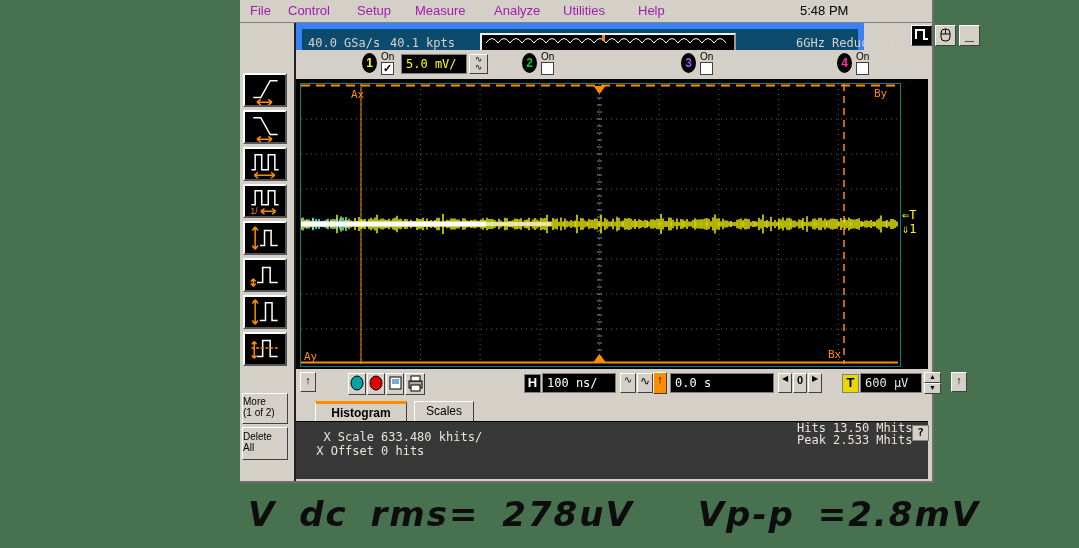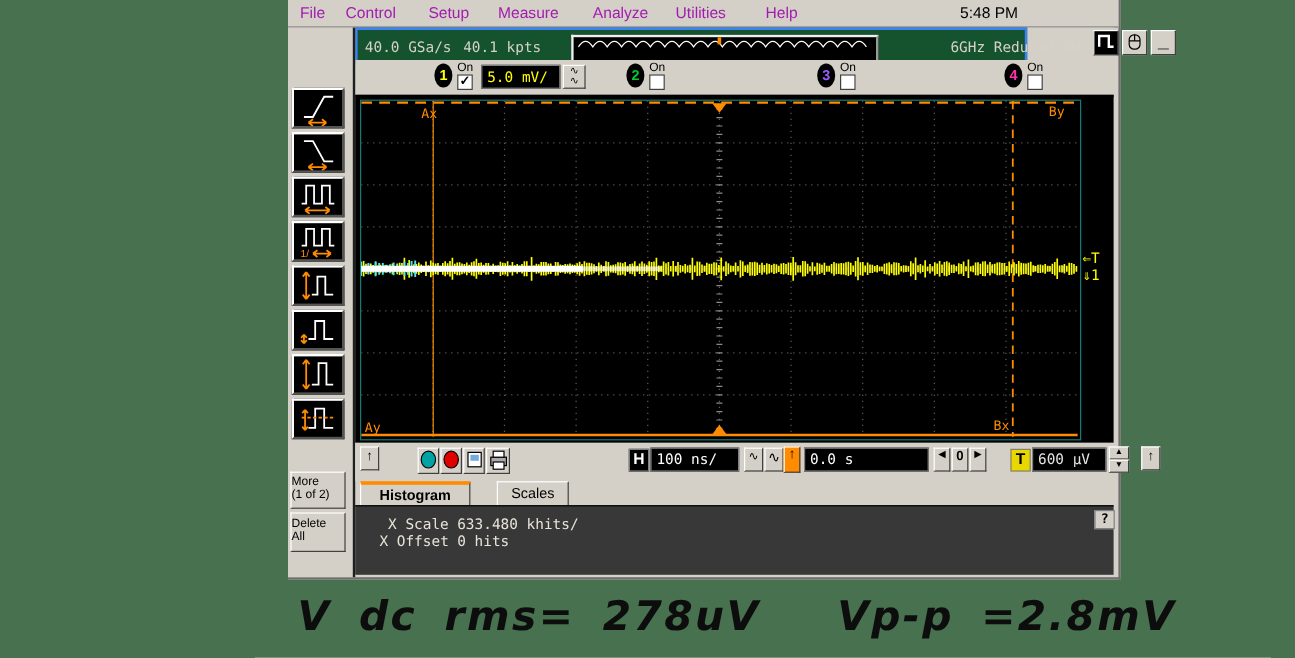--- a/index.html
+++ b/index.html
@@ -7,22 +7,22 @@
        font-family:"Liberation Sans",sans-serif;}
   .window{position:absolute;left:240px;top:0;width:692px;height:481px;background:#d4d0c8;
           border-right:2px solid #6f6f6f;border-bottom:2px solid #6f6f6f;}
   
   .menubar{position:absolute;left:0;top:0;width:100%;height:22px;background:#d4d0c8;
            border-bottom:1px solid #808080;}
   .menu-item{position:absolute;top:3px;font-size:13px;color:#a21caf;white-space:nowrap;}
   .clock{position:absolute;top:3px;left:560px;font-size:13px;color:#000;}
   
   .statusrow{position:absolute;left:56px;top:23px;width:632px;height:27px;background:#d4d0c8;}
-  .statusdark{position:absolute;left:0;top:0;width:556px;height:27px;background:#14532d;
-              border:2px solid #3b82f6;}
+  .statusdark{position:absolute;left:0;top:0;width:556px;height:27px;background:#0c4a6e;
+              border:6px solid #3b82f6;}
   .stattext{position:absolute;top:7px;color:#d6d2c8;font-family:"DejaVu Sans Mono",monospace;
             font-size:12px;white-space:nowrap;}
   .preview{position:absolute;left:178px;top:4px;width:252px;height:19px;background:#000;
            border:2px solid #efefef;border-right-color:#9a9a9a;border-bottom-color:#9a9a9a;}
   .winbtn{position:absolute;top:2px;width:21px;height:21px;background:#d4d0c8;
           border-top:1px solid #fff;border-left:1px solid #fff;border-right:1px solid #404040;
           border-bottom:1px solid #404040;text-align:center;box-sizing:border-box;}
   .pulsebtn{background:#000;}
   
   .chanrow{position:absolute;left:56px;top:50px;width:632px;height:29px;background:#d4d0c8;
@@ -405,27 +405,31 @@
       <span>▲</span>
     </div>
     <div class="ctrlbtn" style="left:628px;top:14px;width:17px;height:11px;font-size:7px">
       <span>▼</span>
     </div>
     <div class="ctrlbtn sqbtn" style="left:655px;top:3px">
       <span>↑</span>
     </div>
   </div>
 
-  <div class="tab active" style="left:60px;width:92px">Histogram</div>
+  <div class="tab active" style="left:75px;width:92px">Histogram</div>
   <div class="tab" style="left:174px;width:60px">Scales</div>
 
   <div class="stats">
     <div style="position:absolute;left:18px;top:10px">
       <div class="srow"><span class="slbl" style="width:60px">X Scale</span><span class="sval">633.480 khits/</span></div>
       <div class="srow" style="margin-top:2px"><span class="slbl" style="width:60px">X Offset</span><span class="sval">0 hits</span></div>
     </div>
+    <div style="position:absolute;left:498px;top:1px">
+      <div class="srow"><span class="slbl" style="width:32px">Hits</span><span class="sval">13.50 Mhits</span></div>
+      <div class="srow"><span class="slbl" style="width:32px">Peak</span><span class="sval">2.533 Mhits</span></div>
+    </div>
     <div class="helpbtn">?</div>
   </div>
 </div>
 
 <div class="annot">
   <span>V dc rms= 278uV</span><span>Vp-p =2.8mV</span>
 </div>
 
 </body></html>

